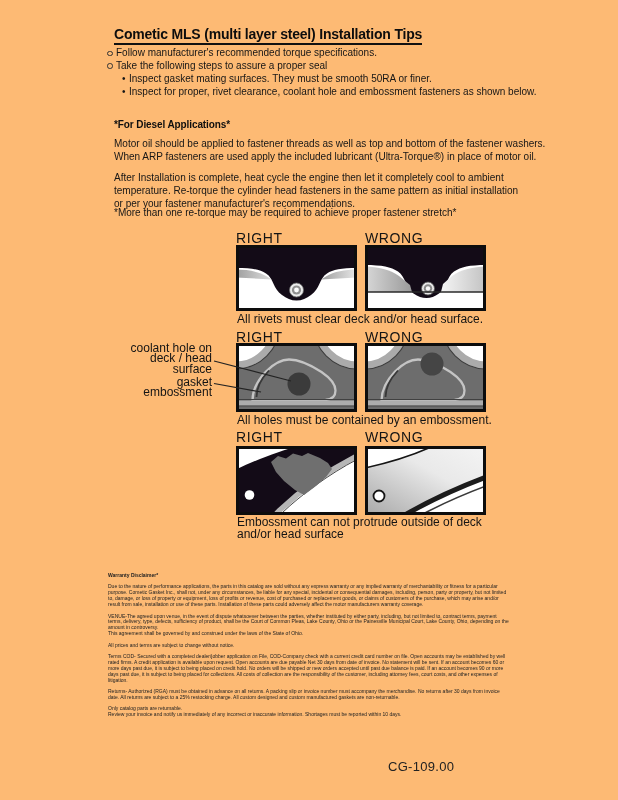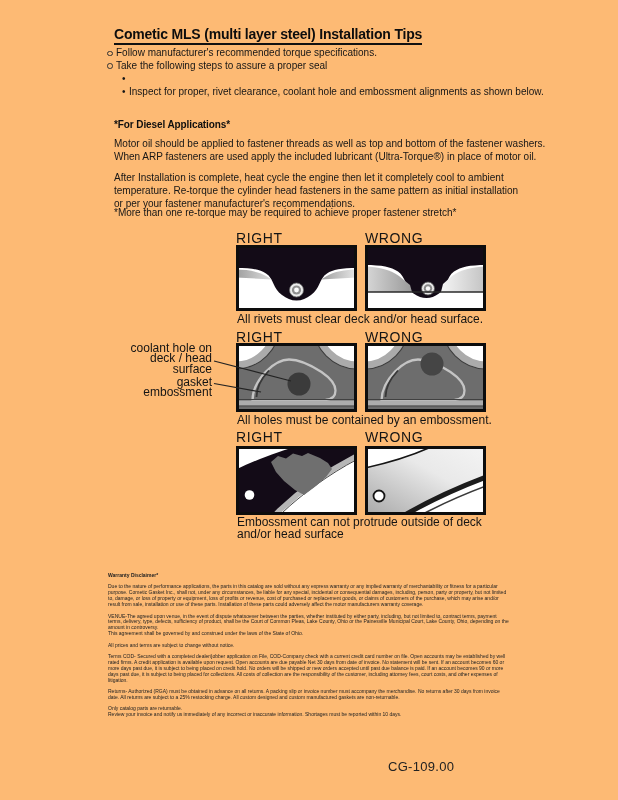--- a/index.html
+++ b/index.html
@@ -45,24 +45,25 @@
     <div class="tip">
       <span class="om"></span>
       <span>Follow manufacturer's recommended torque specifications.</span>
     </div>
     <div class="tip">
       <span class="om"></span>
       <span>Take the following steps to assure a proper seal</span>
     </div>
     <div class="tip sub">
       <span class="dm">•</span>
+      <span>Inspect gasket mating surfaces.  They must be smooth 50RA or finer.</span>
     </div>
     <div class="tip sub">
       <span class="dm">•</span>
-      <span>Inspect for proper, rivet clearance, coolant hole and embossment alignments as shown below.</span>
+      <span>Inspect for proper, rivet clearance, coolant hole and embossment fasteners as shown below.</span>
     </div>
   </div>
 
   <h2 class="d-head">*For Diesel Applications*</h2>
 
   <p class="d-p" style="top:137px">
     <span>Motor oil should be applied to fastener threads as well as top and bottom of the fastener washers.</span><br>
     <span>When ARP fasteners are used apply the included lubricant (Ultra-Torque®) in place of motor oil.</span>
   </p>
   <p class="d-p" style="top:171px">

